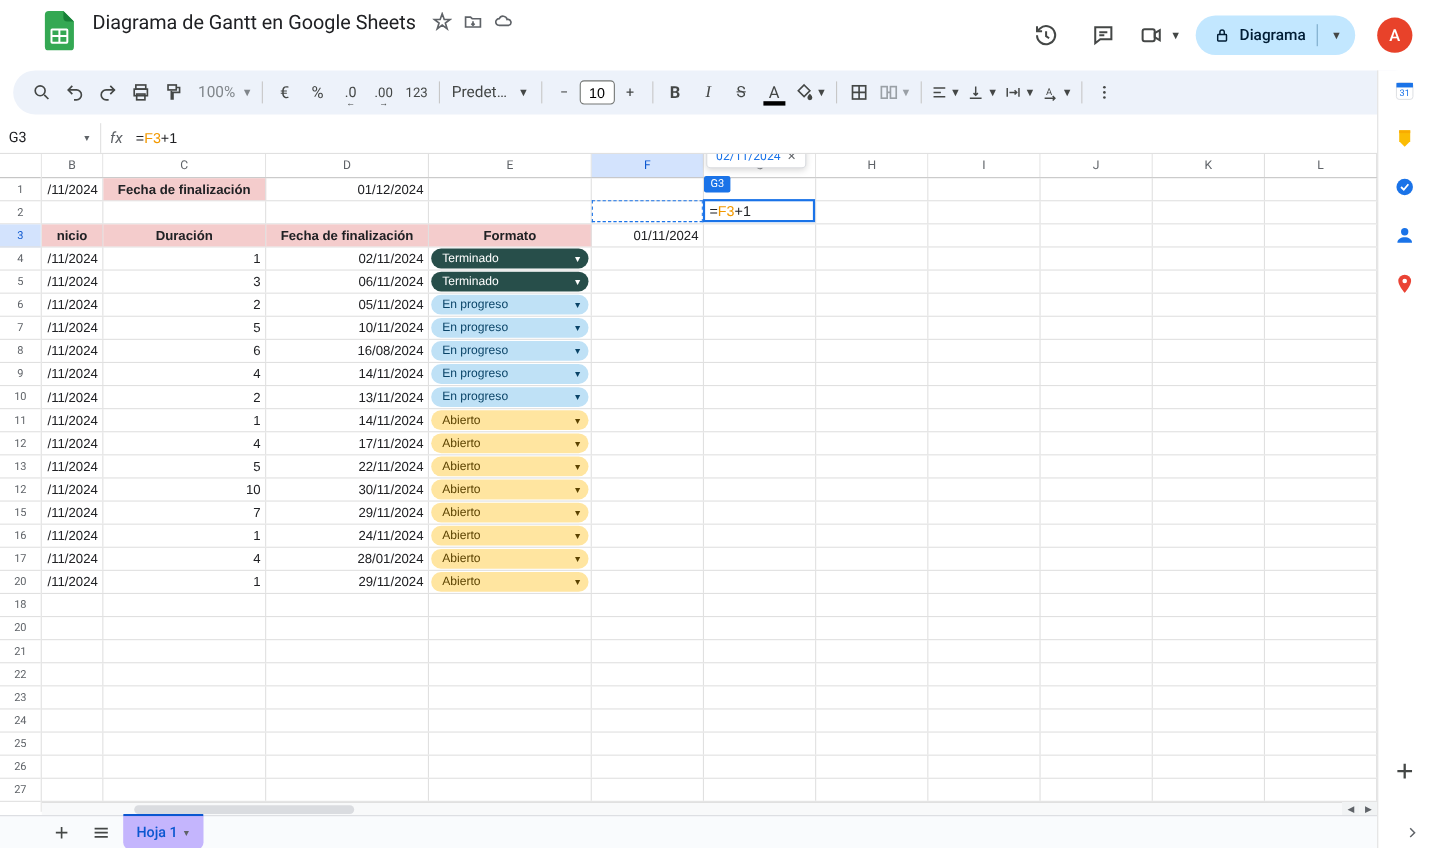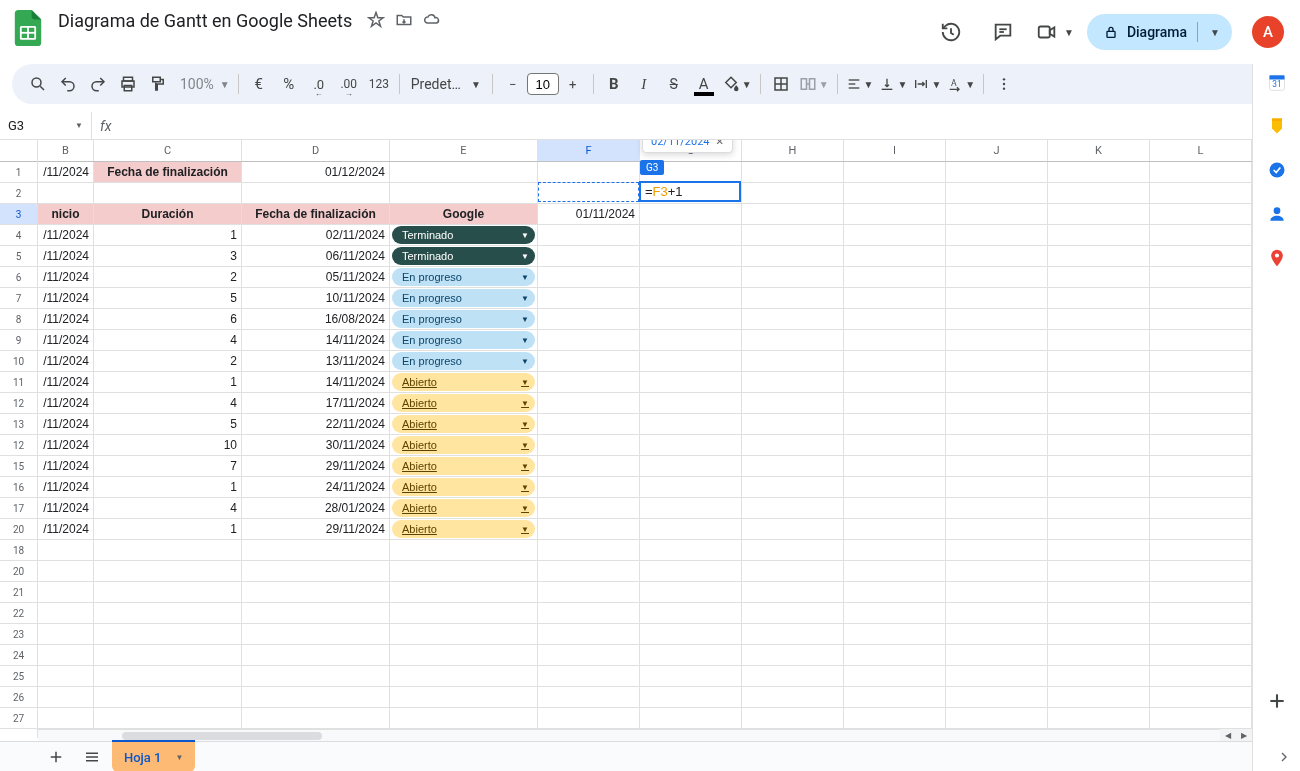--- a/index.html
+++ b/index.html
@@ -1,19 +1,19 @@
 <!DOCTYPE html>
 <html><head>
 <meta charset="utf-8">
 <style>
 * { box-sizing: border-box; margin: 0; padding: 0; }
 body { font-family: "Google Sans", Roboto, Arial, sans-serif; font-size: 13px; color: #202124; background: #fff; overflow: hidden; width: 1300px; height: 771px; position: relative; }
 
 
-.header { display: flex; align-items: flex-start; padding: 8px 16px 0 8px; height: 56px; }
+.header { display: flex; align-items: flex-start; padding: 8px 16px 0 8px; height: 56px; margin-left: 26px; }
 .logo { width: 40px; height: 40px; display: flex; align-items: center; justify-content: center; }
 .logo svg { width: 28px; height: 36px; }
 .title-area { flex: 1; padding-left: 4px; }
 .title-row { display: flex; align-items: center; gap: 8px; height: 24px; }
 .doc-title { font-size: 18px; color: #202124; padding: 2px 6px; }
 .title-icons { display: flex; gap: 8px; }
 .title-icon { width: 20px; height: 20px; display: flex; align-items: center; justify-content: center; color: #5f6368; cursor: pointer; }
 .menu-row { display: flex; gap: 2px; margin-top: 2px; }
 .menu-item { padding: 4px 7px; font-size: 14px; color: #202124; cursor: pointer; border-radius: 4px; }
 .header-right { display: flex; align-items: center; gap: 12px; padding-top: 4px; }
@@ -56,21 +56,21 @@
 .col-hdr { border-right: 1px solid #e0e0e0; display: flex; align-items: center; justify-content: center; font-size: 11px; color: #5f6368; background: #fff; }
 .col-hdr.active { background: #d3e3fd; color: #0b57d0; }
 .cells { position: relative; }
 .row { display: flex; height: 21px; border-bottom: 1px solid #e0e0e0; }
 .cell { border-right: 1px solid #e0e0e0; padding: 0 4px; font-size: 12px; display: flex; align-items: center; overflow: hidden; white-space: nowrap; font-family: Arial; }
 .cell.right { justify-content: flex-end; }
 .cell.header-pink { background: #f4cccc; font-weight: bold; justify-content: center; }
 .status-chip { display: flex; align-items: center; justify-content: space-between; height: 18px; border-radius: 10px; padding: 0 6px 0 10px; font-size: 11px; width: 100%; }
 .chip-terminado { background: #274e4a; color: #fff; }
 .chip-enprogreso { background: #bfe1f6; color: #0a4468; }
-.chip-abierto { background: #ffe5a0; color: #5c4300; text-decoration: underline; }
+.chip-abierto { background: #ffe5a0; color: #5c4300; }
 .chip-arrow { font-size: 8px; }
 
 
 .dashed-box { position: absolute; border: 1px dashed #1a73e8; pointer-events: none; }
 .edit-box { position: absolute; border: 2px solid #1a73e8; background: #fff; display: flex; align-items: center; padding: 0 4px; font-size: 13px; font-family: Arial; }
 .edit-box .ref { color: #f29900; }
 .ref-label { position: absolute; background: #1a73e8; color: #fff; font-size: 10px; padding: 2px 6px; border-radius: 2px; }
 .suggest-box { position: absolute; background: #fff; border: 1px solid #dadce0; border-radius: 4px; box-shadow: 0 2px 6px rgba(0,0,0,0.15); padding: 4px 8px; font-size: 11px; color: #1a73e8; display: flex; align-items: center; gap: 6px; }
 .suggest-close { color: #5f6368; font-size: 10px; cursor: pointer; }
 
@@ -80,21 +80,21 @@
 
 
 .h-scrollbar { position: absolute; bottom: 30px; left: 38px; right: 48px; height: 12px; display: flex; align-items: center; }
 .h-sb-track { flex: 1; height: 12px; background: #f8f9fa; position: relative; border-top: 1px solid #e0e0e0; }
 .h-sb-thumb { position: absolute; left: 84px; width: 200px; height: 8px; top: 2px; background: #dadce0; border-radius: 4px; }
 .h-sb-arrow { width: 16px; height: 12px; display: flex; align-items: center; justify-content: center; font-size: 8px; color: #5f6368; background: #f1f3f4; }
 
 
 .sheet-tabs { position: absolute; bottom: 0; left: 0; right: 48px; height: 30px; border-top: 1px solid #dadce0; display: flex; align-items: center; background: #f9fbfd; padding-left: 40px; gap: 4px; }
 .sheet-tab-btn { width: 32px; height: 28px; display: flex; align-items: center; justify-content: center; color: #444746; cursor: pointer; }
-.sheet-tab { display: flex; align-items: center; gap: 14px; padding: 0 12px; height: 32px; background: #fdba74; border-radius: 0 0 6px 6px; font-size: 13px; color: #0b57d0; font-weight: 500; border-top: 2px solid #0b57d0; margin-top: -1px; }
+.sheet-tab { display: flex; align-items: center; gap: 4px; padding: 0 12px; height: 32px; background: #c4b5fd; border-radius: 0 0 6px 6px; font-size: 13px; color: #0b57d0; font-weight: 500; border-top: 2px solid #0b57d0; margin-top: -1px; }
 .sheet-tab-arrow { font-size: 8px; color: #5f6368; }
 .bottom-expand { position: absolute; right: 8px; bottom: 6px; color: #5f6368; }
 
 svg { display: block; }
 </style>
 </head>
 <body>
 
 <div class="header">
   <div class="logo">
@@ -301,20 +301,21 @@
       </svg>
     </div>
 </div>
 
 <div class="name-formula-row">
   <div class="name-box">
     <span>G3</span>
     <span class="name-box-arrow">▼</span>
   </div>
   <div class="fx-label">fx</div>
+  <div class="formula-input"><span>=</span><span class="ref">F3</span><span>+1</span></div>
 </div>
 
 <div class="grid-area">
   <div class="row-headers" id="row-headers">
     <div class="corner"></div>
   <div class="row-hdr">1</div>
       <div class="row-hdr">2</div>
       <div class="row-hdr active">3</div>
       <div class="row-hdr">4</div>
       <div class="row-hdr">5</div>
@@ -379,21 +380,21 @@
           <div class="cell" style="width: 102px;"></div>
           <div class="cell" style="width: 102px;"></div>
           <div class="cell" style="width: 102px;"></div>
           <div class="cell" style="width: 102px;"></div>
           <div class="cell" style="width: 102px;"></div>
         </div>
         <div class="row">
           <div class="cell header-pink" style="width: 56px;">nicio</div>
           <div class="cell header-pink" style="width: 148px;">Duración</div>
           <div class="cell header-pink" style="width: 148px;">Fecha de finalización</div>
-          <div class="cell header-pink" style="width: 148px;">Google</div>
+          <div class="cell header-pink" style="width: 148px;">Formato</div>
           <div class="cell right" style="width: 102px;">01/11/2024</div>
           <div class="cell" style="width: 102px;"></div>
           <div class="cell" style="width: 102px;"></div>
           <div class="cell" style="width: 102px;"></div>
           <div class="cell" style="width: 102px;"></div>
           <div class="cell" style="width: 102px;"></div>
           <div class="cell" style="width: 102px;"></div>
         </div>
         <div class="row">
           <div class="cell right" style="width: 56px;">/11/2024</div>

